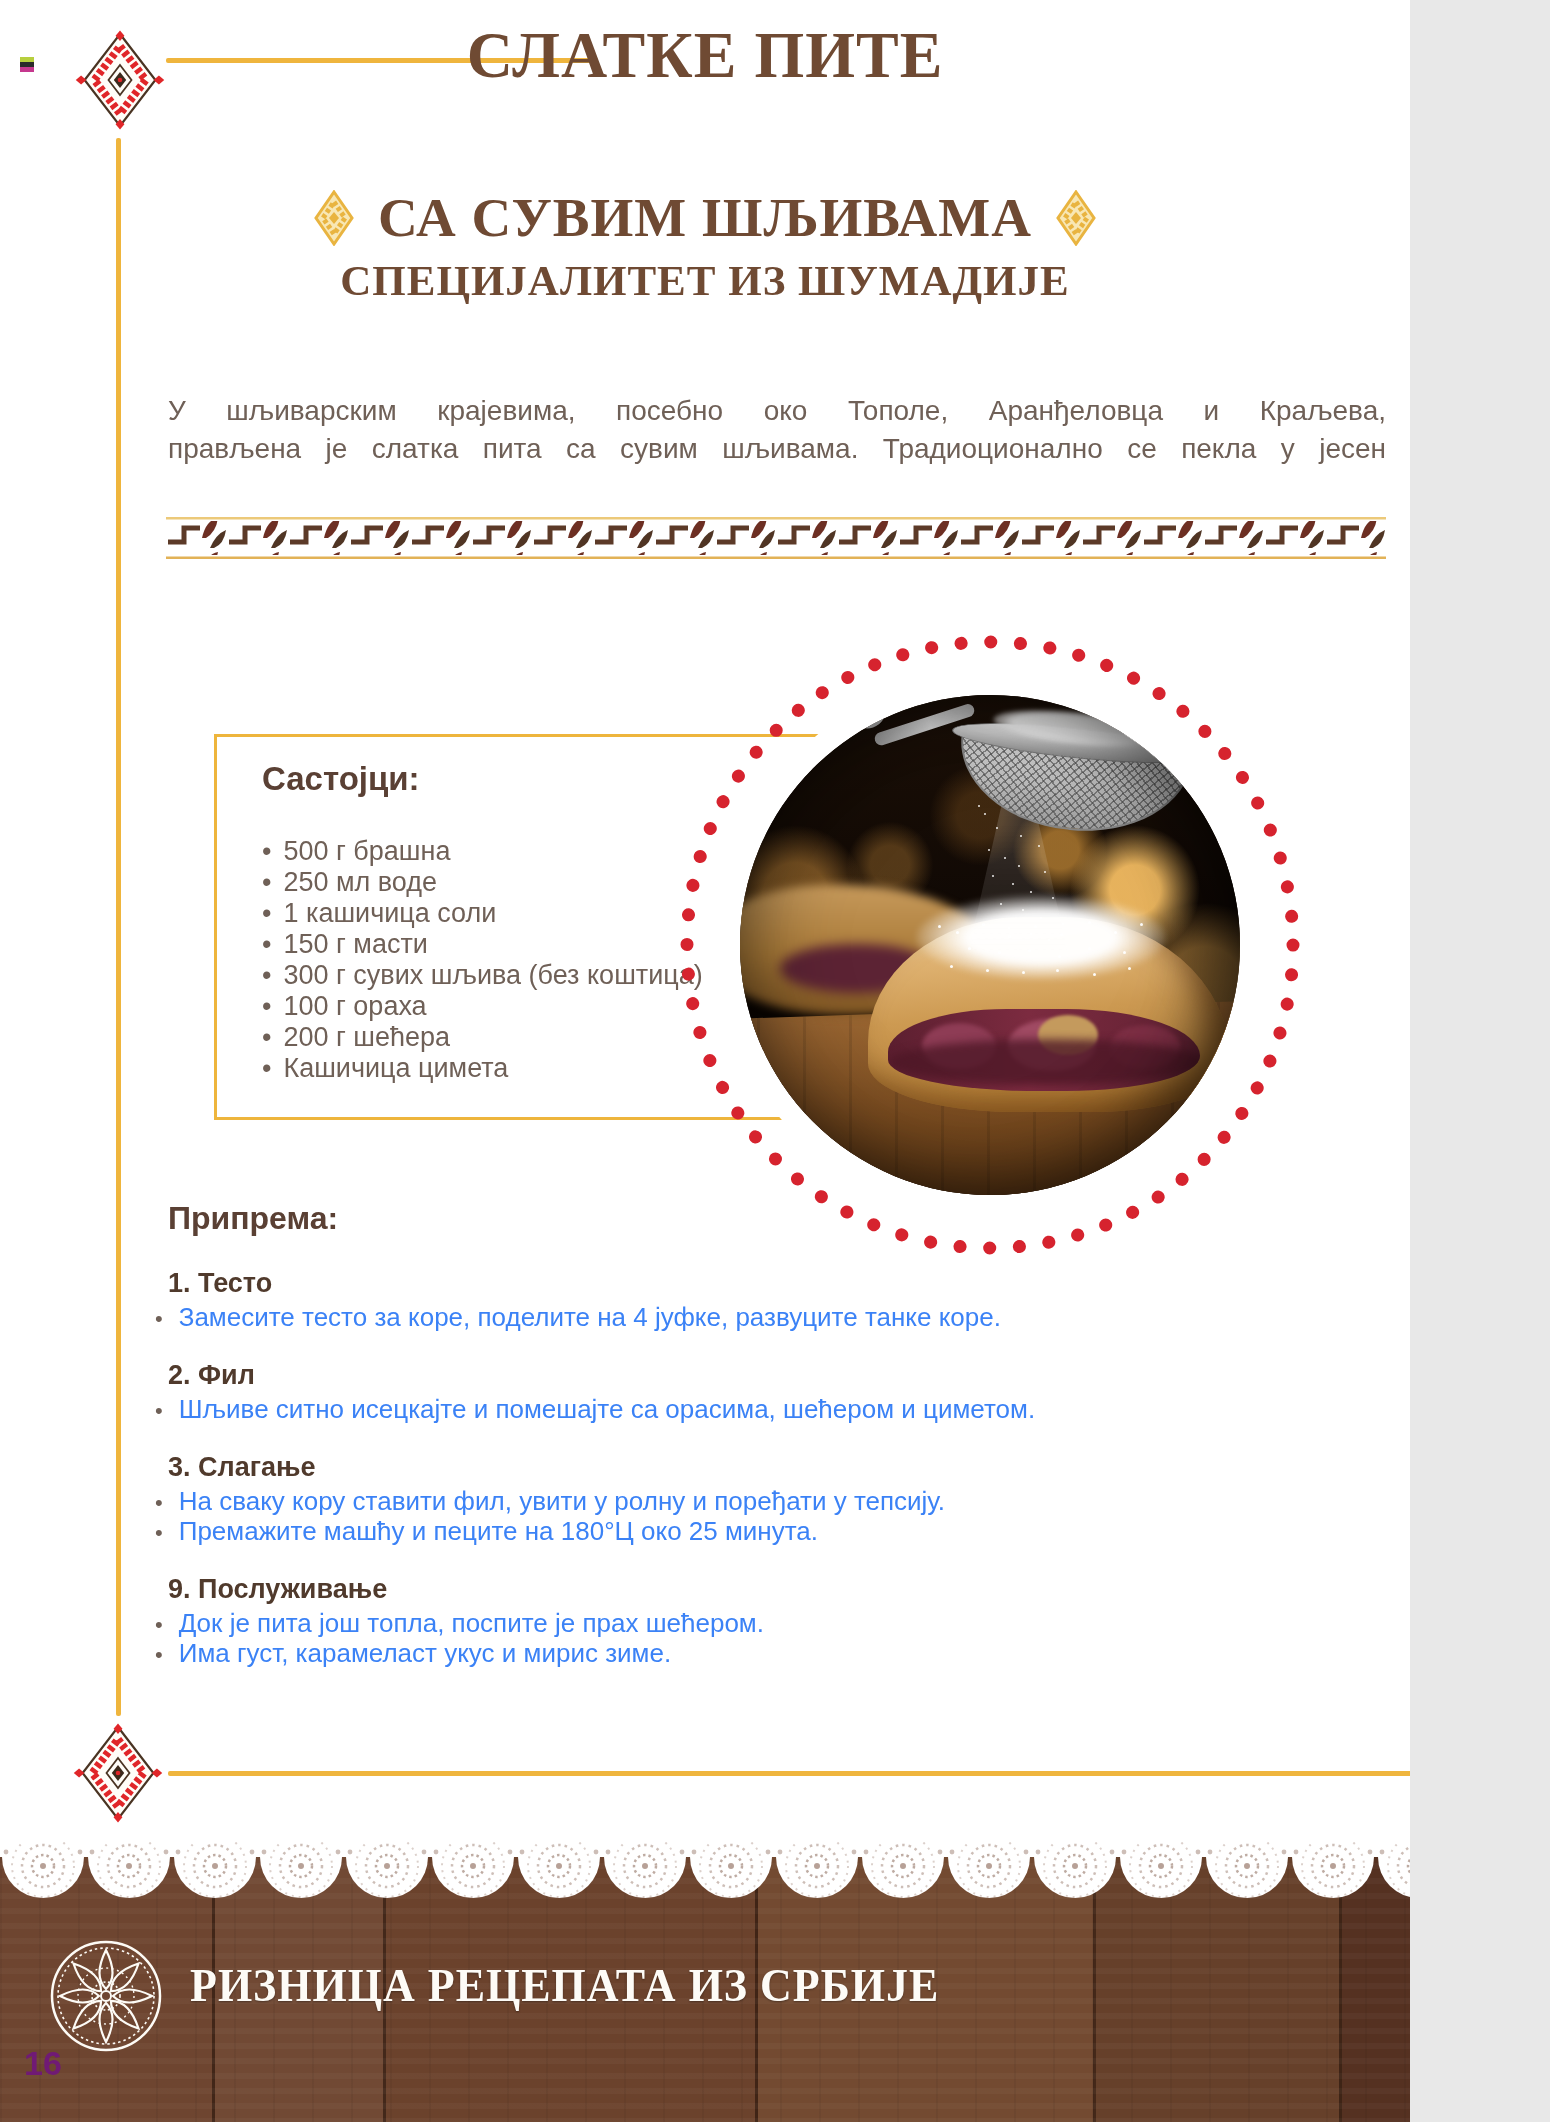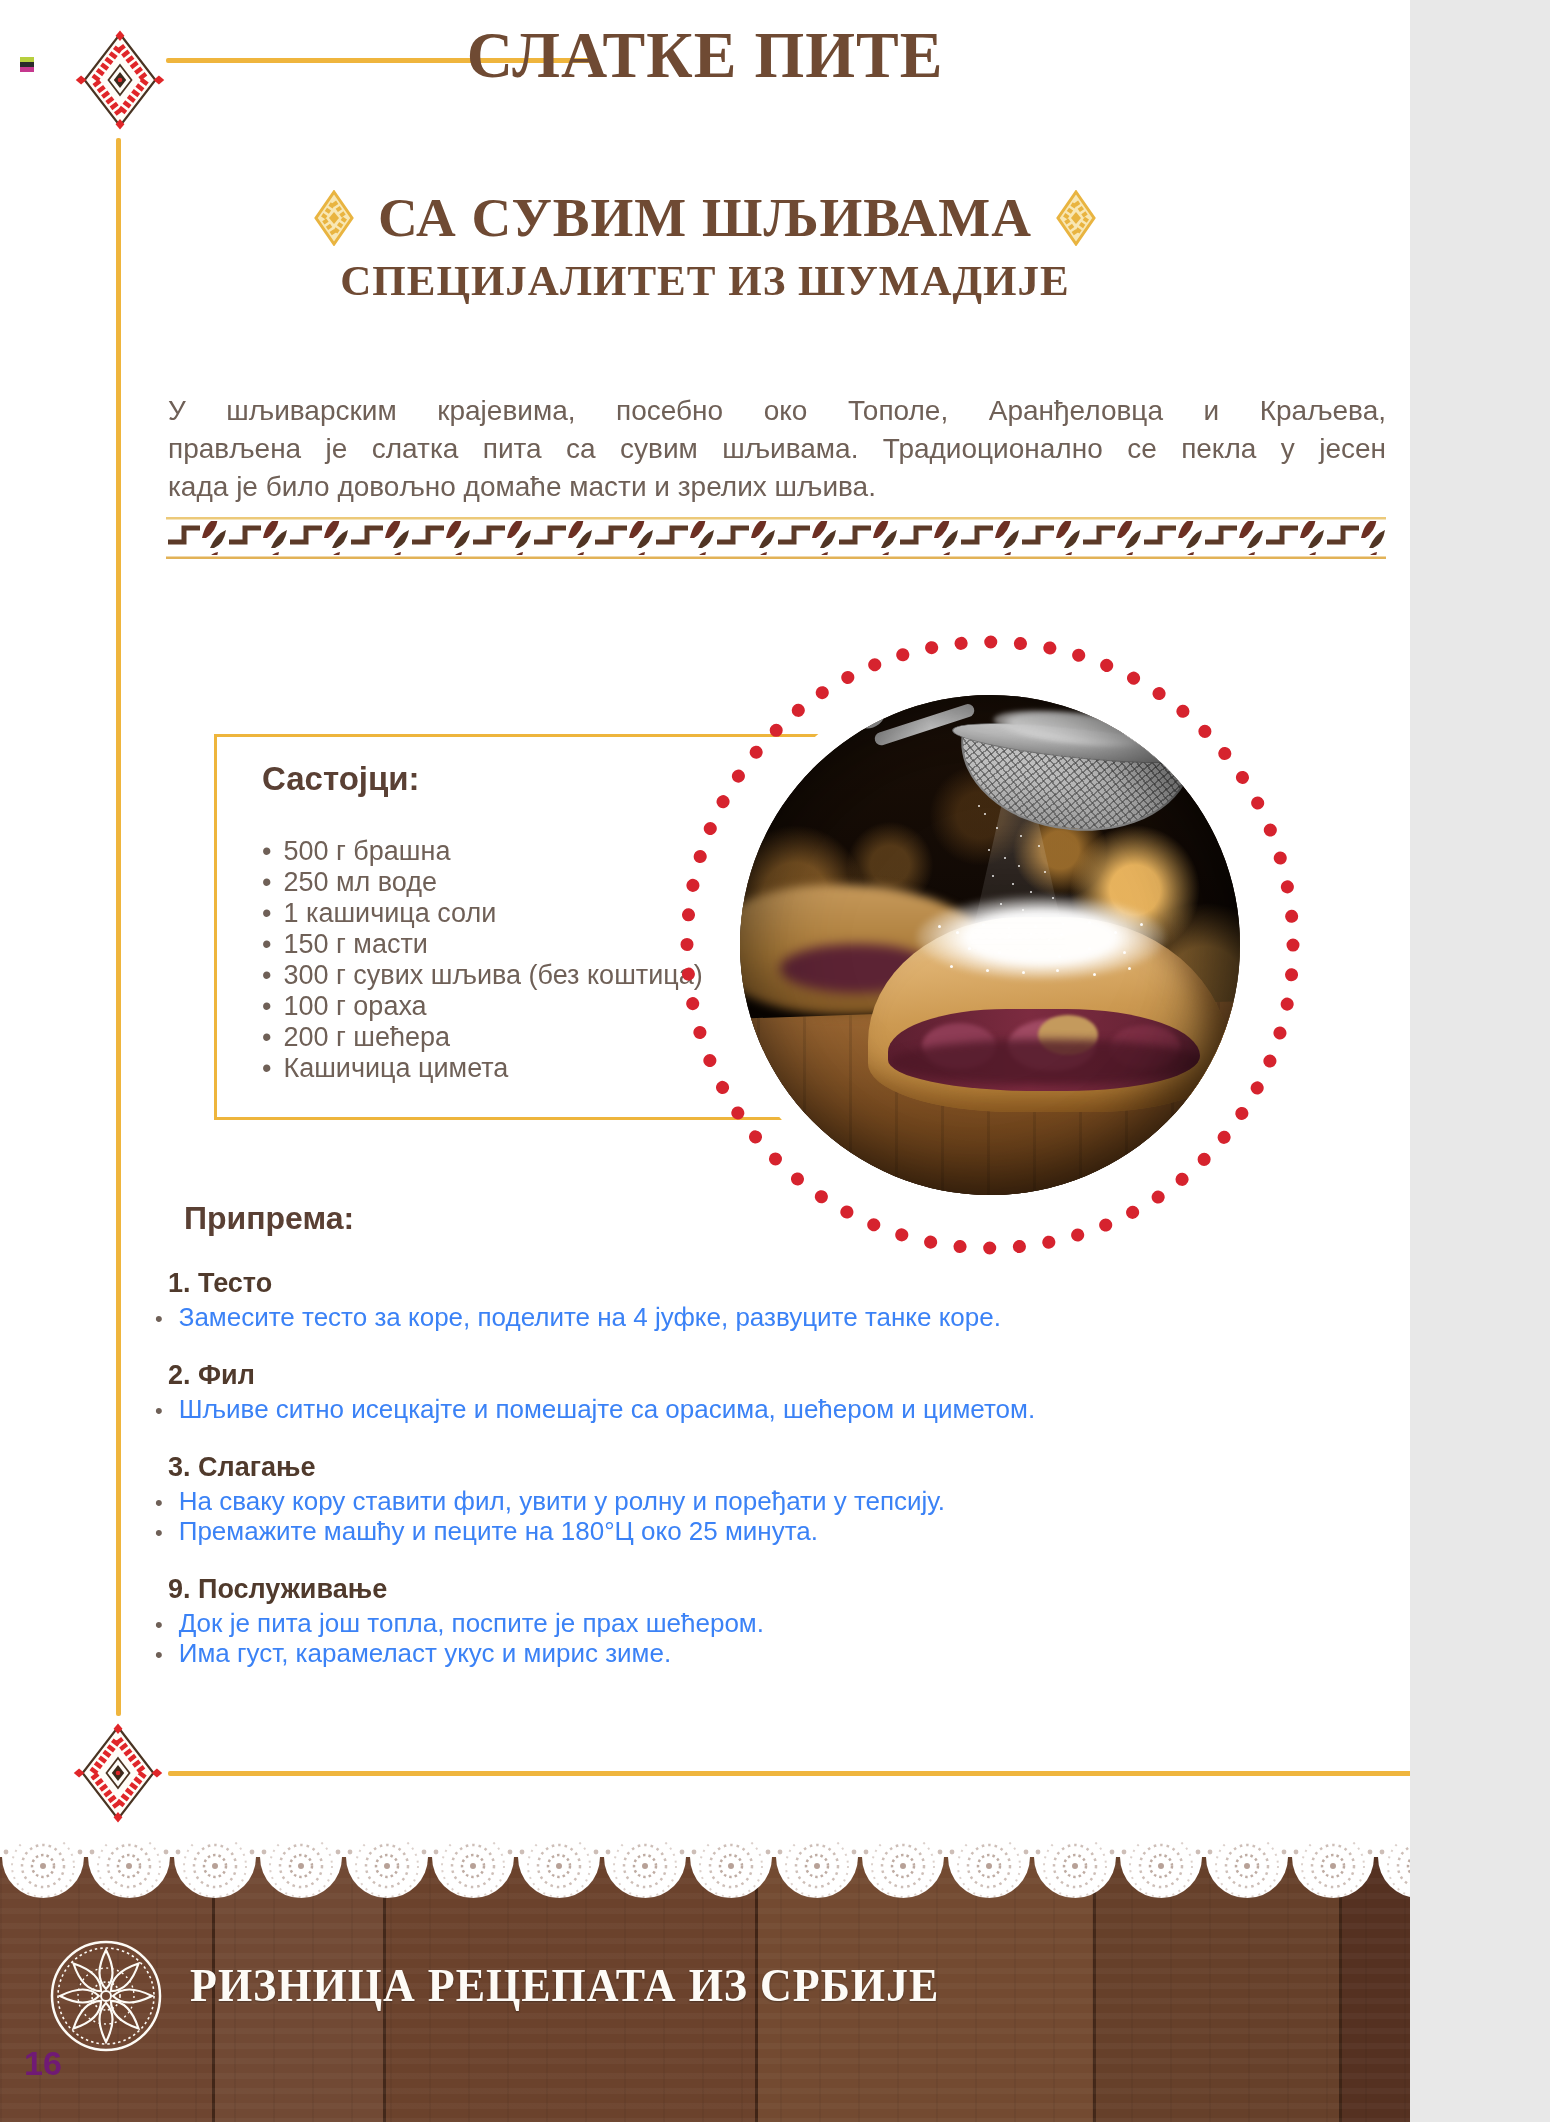--- a/index.html
+++ b/index.html
@@ -103,21 +103,21 @@
       filter:blur(2px);}
   .sieve-handle{position:absolute;left:-58px;top:22px;width:104px;height:13px;border-radius:7px;
       transform:rotate(-24deg);
       background:linear-gradient(90deg,#aeaeae 0%,#ececec 55%,#c2c2c2 100%);}
   .handle-loop{position:absolute;left:-80px;top:8px;width:24px;height:20px;border-radius:50%;
       border:5px solid #cdcdcd;transform:rotate(-24deg);background:transparent;}
   .ph-vignette{position:absolute;inset:0;border-radius:50%;
       box-shadow:inset 0 0 90px rgba(0,0,0,.55), inset -20px 0 60px rgba(0,0,0,.35);}
 
   
-  #prep-heading{position:absolute;left:184px;top:1200px;font-size:32px;font-weight:bold;color:#5a4034;}
+  #prep-heading{position:absolute;left:168px;top:1200px;font-size:32px;font-weight:bold;color:#5a4034;}
   .step-title{position:absolute;left:168px;font-size:27px;font-weight:bold;color:#503a2c;white-space:nowrap;}
   .step-line{position:absolute;left:155px;font-size:26px;color:#3b82f6;white-space:nowrap;}
   .step-line::before{content:"•";margin-right:16px;font-size:22px;color:#6f6057;}
 
   
   #wood{position:absolute;left:0;top:1848px;width:1550px;height:274px;overflow:hidden;}
   .plank{position:absolute;top:0;height:100%;}
   .plank::after{content:"";position:absolute;right:0;top:0;width:3px;height:100%;background:rgba(30,12,5,.55);}
   #wood-grain{position:absolute;inset:0;
       background:repeating-linear-gradient(90deg, rgba(0,0,0,.05) 0 2px, rgba(0,0,0,0) 2px 39px),
@@ -174,21 +174,20 @@
       <polygon points="0,-6 5,0 0,6 -5,0" fill="#e9b440"></polygon>
     </svg>
   </div>
   <div class="recipe-title-row" style="top:256px;">
     <span class="recipe-title rt2">СПЕЦИЈАЛИТЕТ ИЗ ШУМАДИЈЕ</span>
   </div>
 
   <div id="intro">
     <div class="jl">У шљиварским крајевима, посебно око Тополе, Аранђеловца и Краљева,</div>
     <div class="jl">прављена је слатка пита са сувим шљивама. Традиоционално се пекла у јесен</div>
-    <div class="ll">када је било довољно домаће масти и зрелих шљива.</div>
   </div>
 
   <svg class="abs" id="divider" style="left:166px;top:516px;" width="1220" height="44" viewBox="0 0 1220 44">
     <defs>
       <pattern id="meander" width="61" height="34" patternUnits="userSpaceOnUse">
         <path d="M2 26 H18 V12 H34" stroke="#5c3a28" stroke-width="5" fill="none"></path>
         <path d="M36 22 Q40 4 52 2 Q50 16 40 22 Z" fill="#6d2f23"></path>
         <path d="M44 32 Q50 18 60 14 Q58 28 48 32 Z" fill="#503524"></path>
       </pattern>
     </defs>

